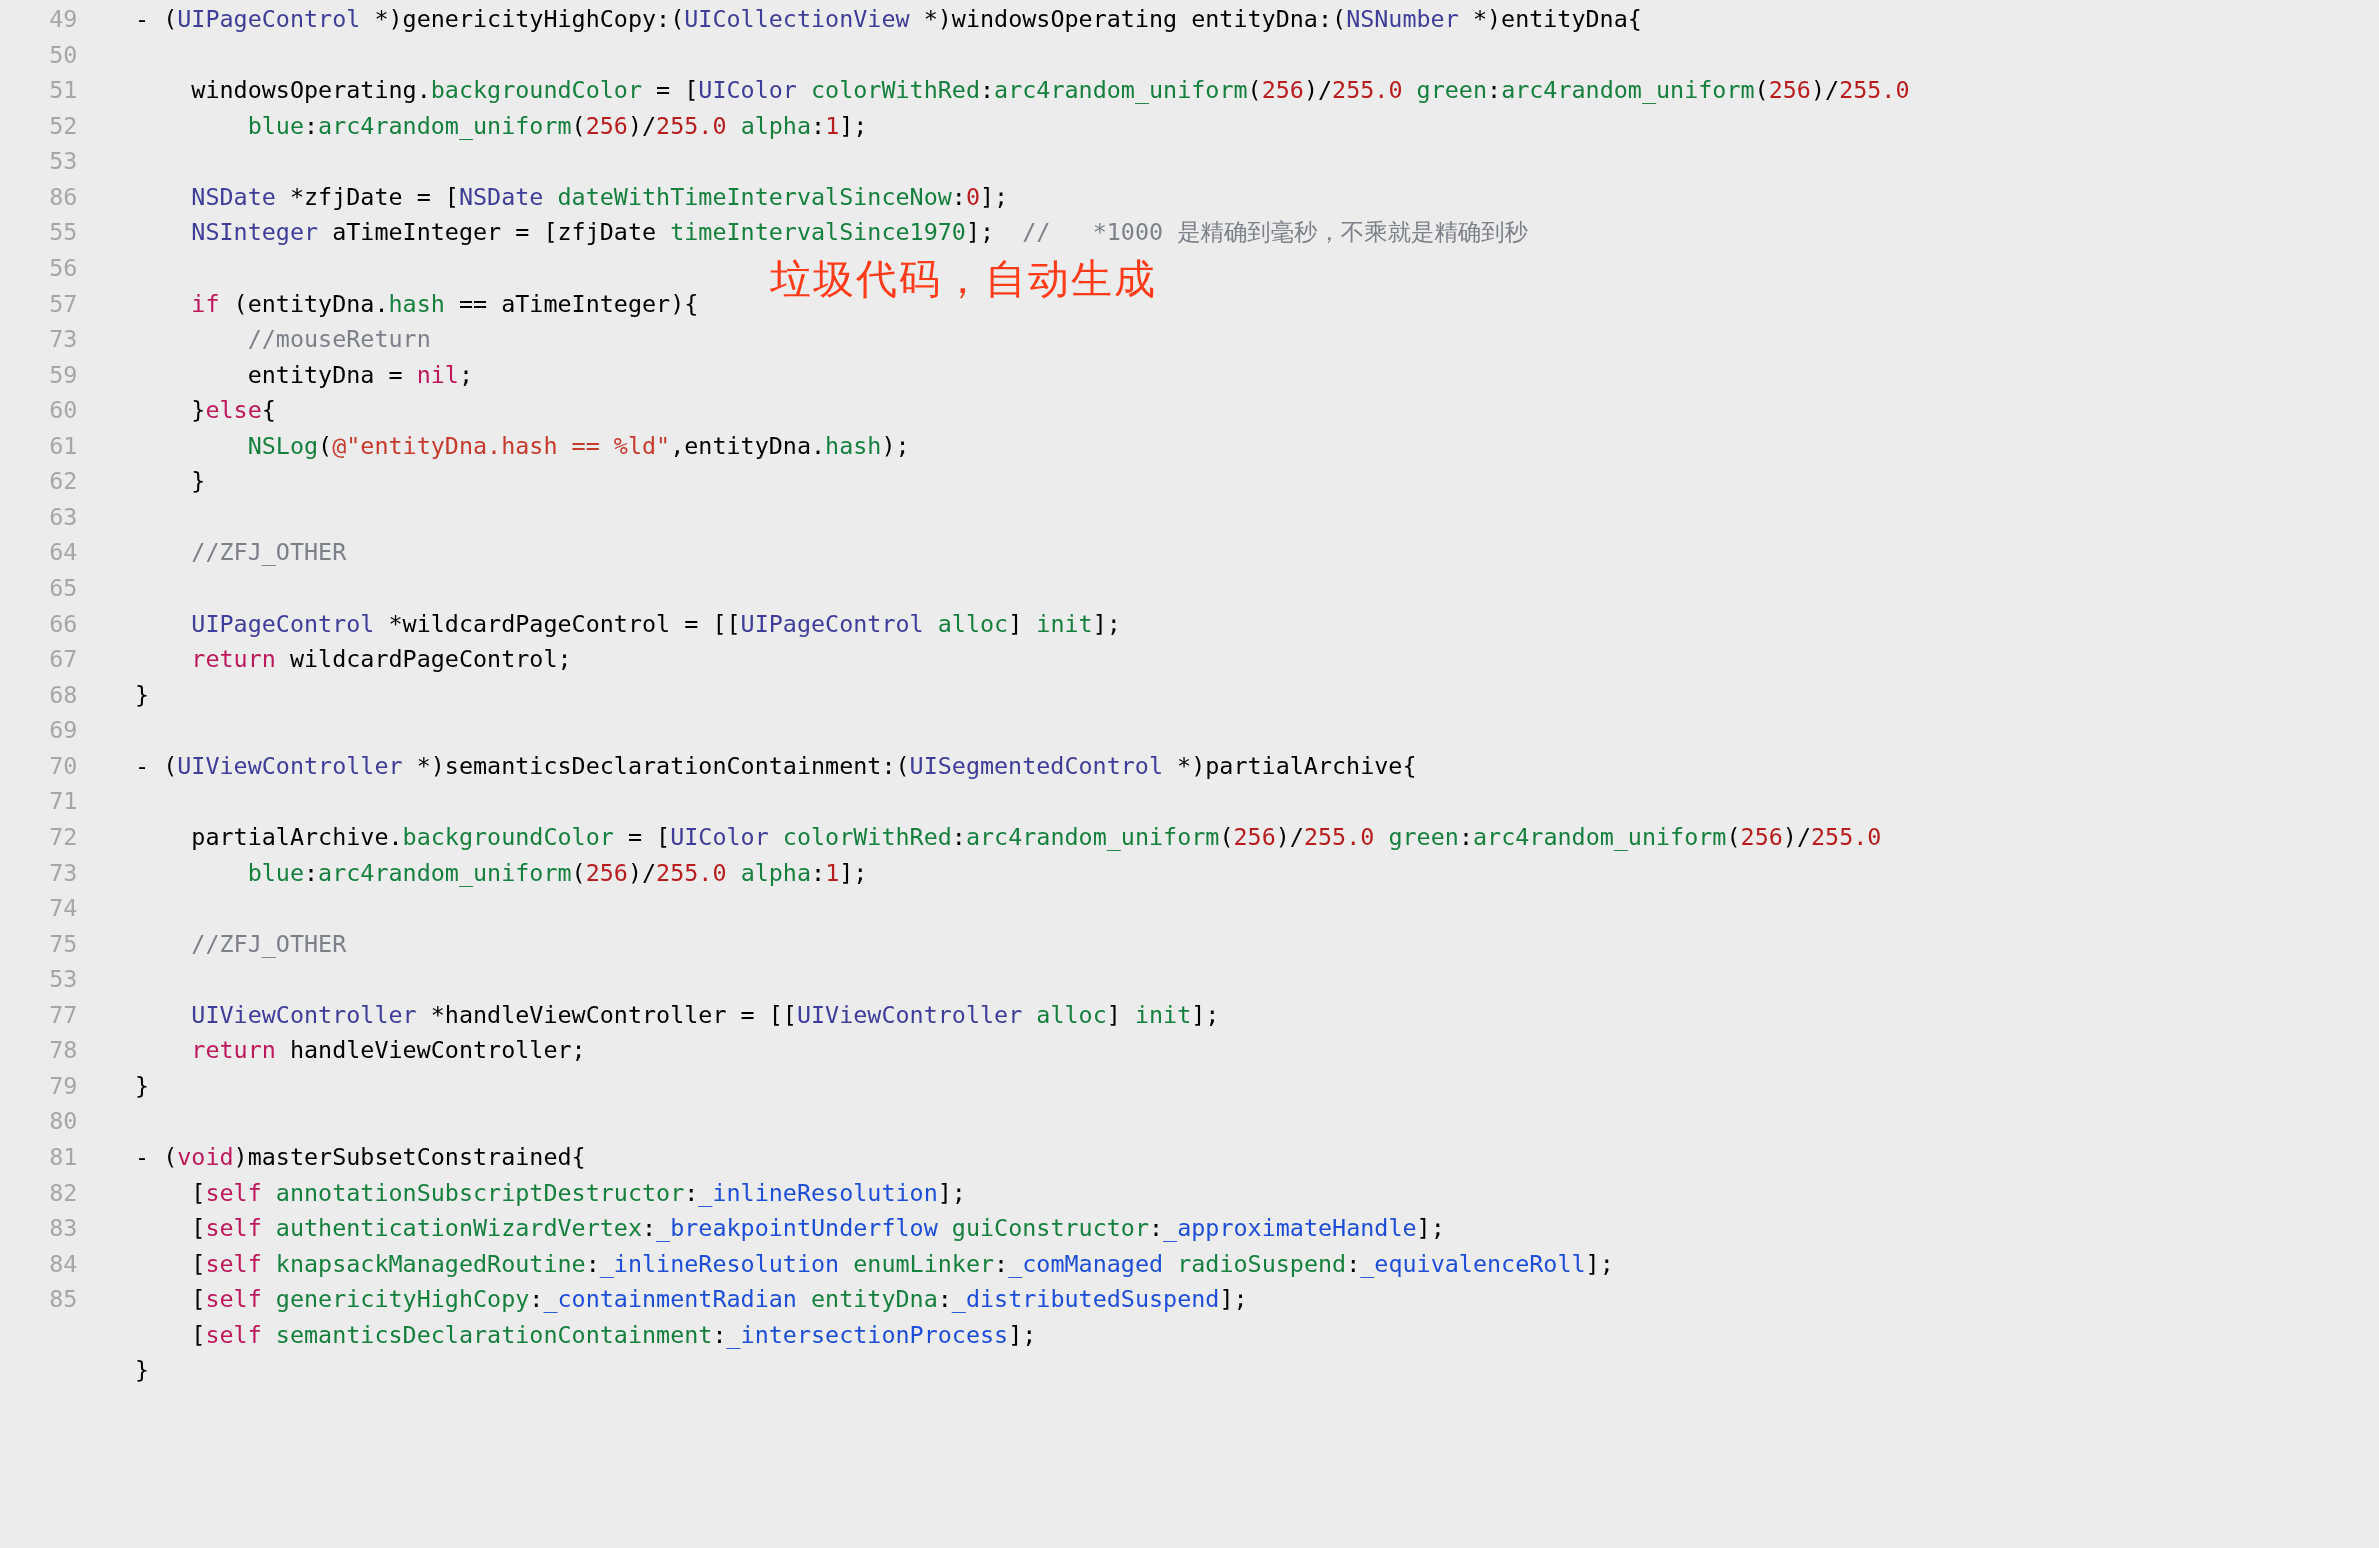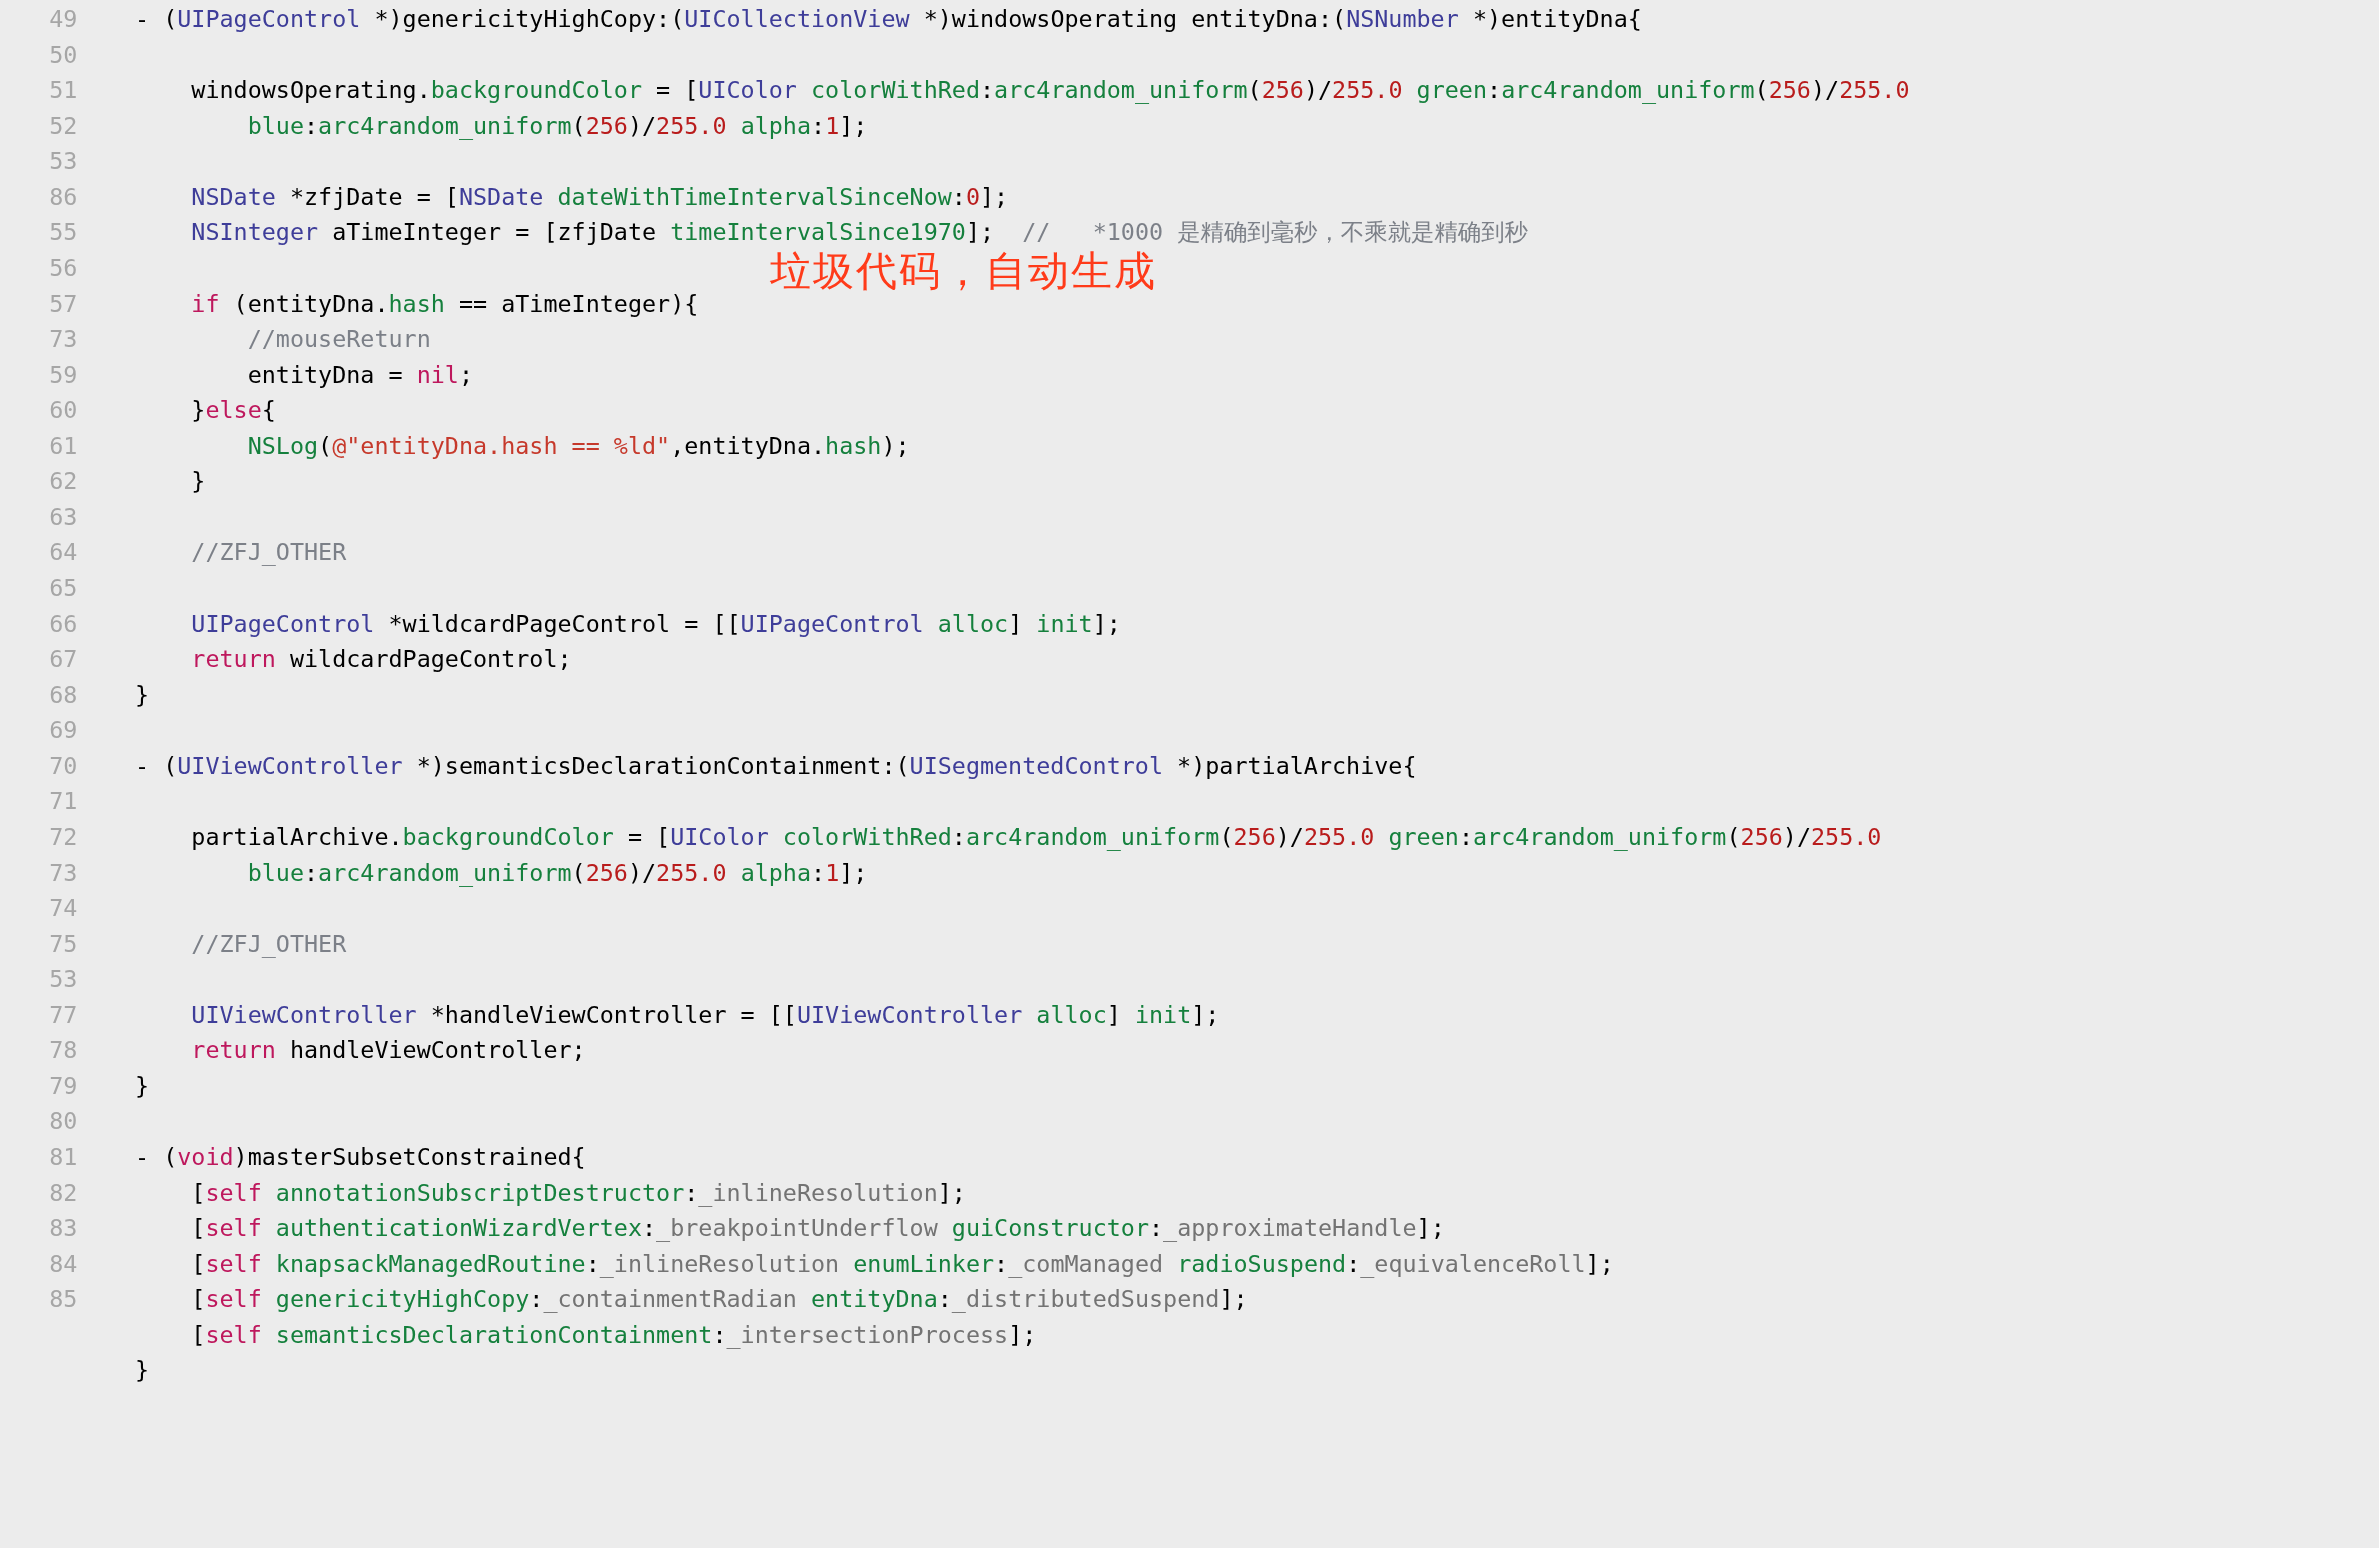--- a/index.html
+++ b/index.html
@@ -30,21 +30,21 @@
     overflow: hidden;
     margin-left: 44px;
   }
   .line { display: block; min-height: 1.52em; }
   .kw    { color: #be185d; }           
   .type  { color: #3e3d99; }           
   .prop  { color: #15803d; }           
   .num   { color: #b91c1c; }           
   .str   { color: #c6392b; }           
   .com   { color: #7c8088; }           
-  .ident { color: #737373; text-align: center; }           
+  .ident { color: #1d4ed8; text-align: center; }           
   .plain { color: #000; }
   .overlay {
     position: absolute;
     color: #ff3b1a;
     font-family: "PingFang SC", "Hiragino Sans GB", sans-serif;
     font-size: 41px;
     font-weight: 400;
     letter-spacing: 2px;
   }
 </style>
@@ -89,14 +89,14 @@
       <div>80</div>
       <div>81</div>
       <div>82</div>
       <div>83</div>
       <div>84</div>
       <div>85</div>
     </div>
   <div class="code"><span class="line"><span class="plain">- (</span><span class="type">UIPageControl</span><span class="plain"> *)genericityHighCopy:(</span><span class="type">UICollectionView</span><span class="plain"> *)windowsOperating entityDna:(</span><span class="type">NSNumber</span><span class="plain"> *)entityDna{</span></span><span class="line">&nbsp;</span><span class="line"><span class="plain">    windowsOperating.</span><span class="prop">backgroundColor</span><span class="plain"> = [</span><span class="type">UIColor</span><span class="plain"> </span><span class="prop">colorWithRed</span><span class="plain">:</span><span class="prop">arc4random_uniform</span><span class="plain">(</span><span class="num">256</span><span class="plain">)/</span><span class="num">255.0</span><span class="plain"> </span><span class="prop">green</span><span class="plain">:</span><span class="prop">arc4random_uniform</span><span class="plain">(</span><span class="num">256</span><span class="plain">)/</span><span class="num">255.0</span><span class="plain"> </span></span><span class="line"><span class="plain">        </span><span class="prop">blue</span><span class="plain">:</span><span class="prop">arc4random_uniform</span><span class="plain">(</span><span class="num">256</span><span class="plain">)/</span><span class="num">255.0</span><span class="plain"> </span><span class="prop">alpha</span><span class="plain">:</span><span class="num">1</span><span class="plain">];</span></span><span class="line">&nbsp;</span><span class="line"><span class="plain">    </span><span class="type">NSDate</span><span class="plain"> *zfjDate = [</span><span class="type">NSDate</span><span class="plain"> </span><span class="prop">dateWithTimeIntervalSinceNow</span><span class="plain">:</span><span class="num">0</span><span class="plain">];</span></span><span class="line"><span class="plain">    </span><span class="type">NSInteger</span><span class="plain"> aTimeInteger = [zfjDate </span><span class="prop">timeIntervalSince1970</span><span class="plain">];  </span><span class="com">//   *1000 是精确到毫秒，不乘就是精确到秒</span></span><span class="line">&nbsp;</span><span class="line"><span class="plain">    </span><span class="kw">if</span><span class="plain"> (entityDna.</span><span class="prop">hash</span><span class="plain"> == aTimeInteger){</span></span><span class="line"><span class="plain">        </span><span class="com">//mouseReturn</span></span><span class="line"><span class="plain">        entityDna = </span><span class="kw">nil</span><span class="plain">;</span></span><span class="line"><span class="plain">    }</span><span class="kw">else</span><span class="plain">{</span></span><span class="line"><span class="plain">        </span><span class="prop">NSLog</span><span class="plain">(</span><span class="str">@"entityDna.hash == %ld"</span><span class="plain">,entityDna.</span><span class="prop">hash</span><span class="plain">);</span></span><span class="line"><span class="plain">    }</span></span><span class="line">&nbsp;</span><span class="line"><span class="plain">    </span><span class="com">//ZFJ_OTHER</span></span><span class="line">&nbsp;</span><span class="line"><span class="plain">    </span><span class="type">UIPageControl</span><span class="plain"> *wildcardPageControl = [[</span><span class="type">UIPageControl</span><span class="plain"> </span><span class="prop">alloc</span><span class="plain">] </span><span class="prop">init</span><span class="plain">];</span></span><span class="line"><span class="plain">    </span><span class="kw">return</span><span class="plain"> wildcardPageControl;</span></span><span class="line"><span class="plain">}</span></span><span class="line">&nbsp;</span><span class="line"><span class="plain">- (</span><span class="type">UIViewController</span><span class="plain"> *)semanticsDeclarationContainment:(</span><span class="type">UISegmentedControl</span><span class="plain"> *)partialArchive{</span></span><span class="line">&nbsp;</span><span class="line"><span class="plain">    partialArchive.</span><span class="prop">backgroundColor</span><span class="plain"> = [</span><span class="type">UIColor</span><span class="plain"> </span><span class="prop">colorWithRed</span><span class="plain">:</span><span class="prop">arc4random_uniform</span><span class="plain">(</span><span class="num">256</span><span class="plain">)/</span><span class="num">255.0</span><span class="plain"> </span><span class="prop">green</span><span class="plain">:</span><span class="prop">arc4random_uniform</span><span class="plain">(</span><span class="num">256</span><span class="plain">)/</span><span class="num">255.0</span><span class="plain"> </span></span><span class="line"><span class="plain">        </span><span class="prop">blue</span><span class="plain">:</span><span class="prop">arc4random_uniform</span><span class="plain">(</span><span class="num">256</span><span class="plain">)/</span><span class="num">255.0</span><span class="plain"> </span><span class="prop">alpha</span><span class="plain">:</span><span class="num">1</span><span class="plain">];</span></span><span class="line">&nbsp;</span><span class="line"><span class="plain">    </span><span class="com">//ZFJ_OTHER</span></span><span class="line">&nbsp;</span><span class="line"><span class="plain">    </span><span class="type">UIViewController</span><span class="plain"> *handleViewController = [[</span><span class="type">UIViewController</span><span class="plain"> </span><span class="prop">alloc</span><span class="plain">] </span><span class="prop">init</span><span class="plain">];</span></span><span class="line"><span class="plain">    </span><span class="kw">return</span><span class="plain"> handleViewController;</span></span><span class="line"><span class="plain">}</span></span><span class="line">&nbsp;</span><span class="line"><span class="plain">- (</span><span class="kw">void</span><span class="plain">)masterSubsetConstrained{</span></span><span class="line"><span class="plain">    [</span><span class="kw">self</span><span class="plain"> </span><span class="prop">annotationSubscriptDestructor</span><span class="plain">:</span><span class="ident">_inlineResolution</span><span class="plain">];</span></span><span class="line"><span class="plain">    [</span><span class="kw">self</span><span class="plain"> </span><span class="prop">authenticationWizardVertex</span><span class="plain">:</span><span class="ident">_breakpointUnderflow</span><span class="plain"> </span><span class="prop">guiConstructor</span><span class="plain">:</span><span class="ident">_approximateHandle</span><span class="plain">];</span></span><span class="line"><span class="plain">    [</span><span class="kw">self</span><span class="plain"> </span><span class="prop">knapsackManagedRoutine</span><span class="plain">:</span><span class="ident">_inlineResolution</span><span class="plain"> </span><span class="prop">enumLinker</span><span class="plain">:</span><span class="ident">_comManaged</span><span class="plain"> </span><span class="prop">radioSuspend</span><span class="plain">:</span><span class="ident">_equivalenceRoll</span><span class="plain">];</span></span><span class="line"><span class="plain">    [</span><span class="kw">self</span><span class="plain"> </span><span class="prop">genericityHighCopy</span><span class="plain">:</span><span class="ident">_containmentRadian</span><span class="plain"> </span><span class="prop">entityDna</span><span class="plain">:</span><span class="ident">_distributedSuspend</span><span class="plain">];</span></span><span class="line"><span class="plain">    [</span><span class="kw">self</span><span class="plain"> </span><span class="prop">semanticsDeclarationContainment</span><span class="plain">:</span><span class="ident">_intersectionProcess</span><span class="plain">];</span></span><span class="line"><span class="plain">}</span></span></div>
 </div>
 
-<div class="overlay" style="top:240px; left:770px;">垃圾代码，自动生成</div>
+<div class="overlay" style="top:248px; left:770px;">垃圾代码，自动生成</div>
 
 
 </body></html>

